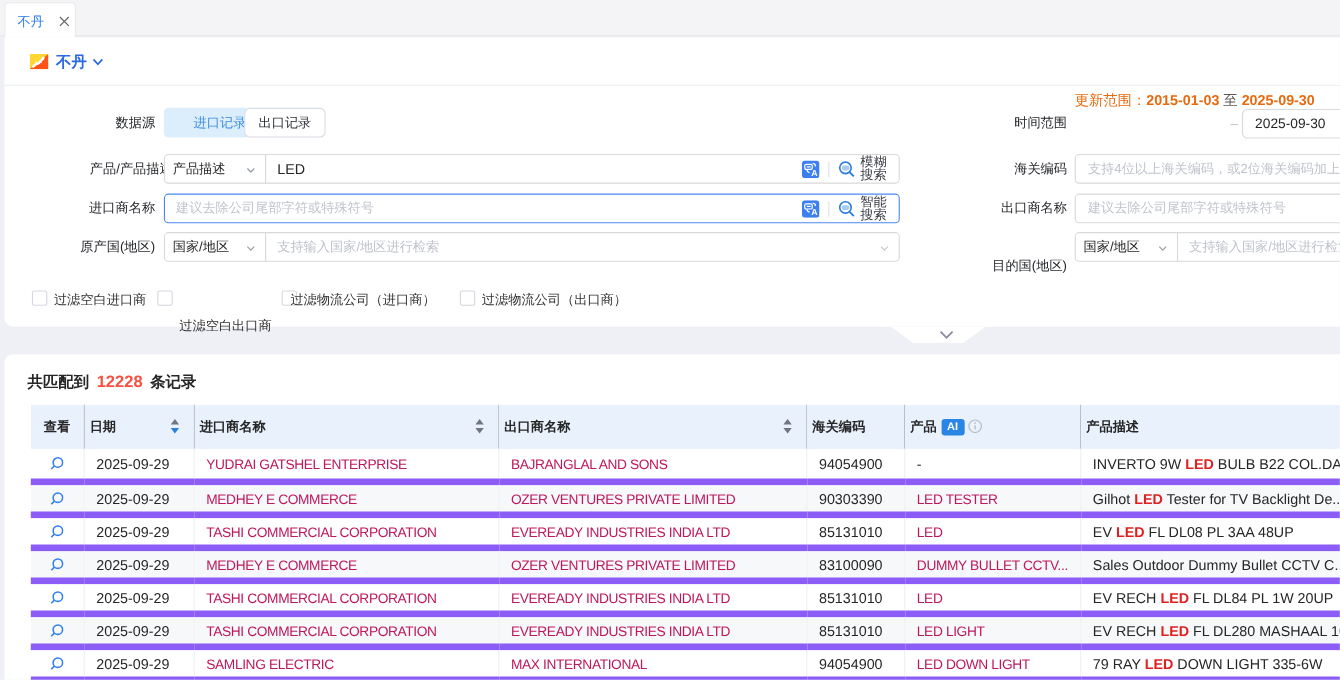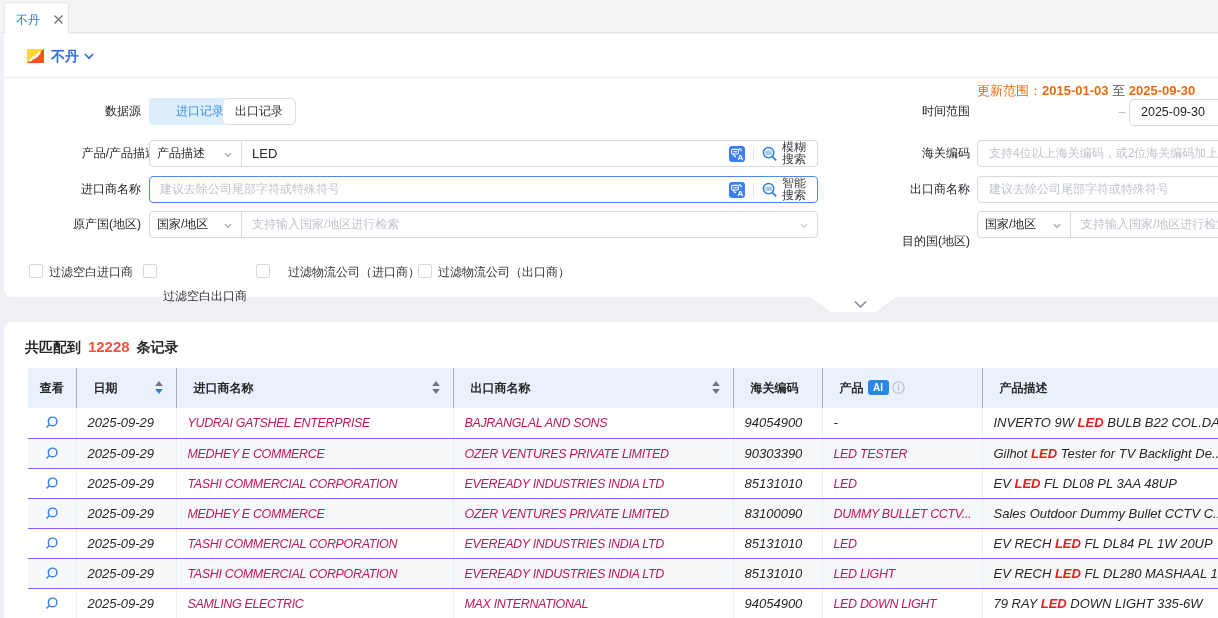--- a/index.html
+++ b/index.html
@@ -121,39 +121,39 @@
         <path d="M1 1 L4.5 4.6 L8 1" stroke="#9aa0ab" stroke-width="1.3" fill="none"></path>
       </svg>
 </div>
 <div class="inp ph" style="left:1070px;top:211px;width:577px;border-radius:0 4px 4px 0;padding-left:10px;">支持输入国家/地区进行检索</div>
 
 <div class="cbx" style="left:29px;"></div>
     <div class="cbl" style="left:49px;">过滤空白进口商</div>
 <div class="cbx" style="left:143px;"></div>
     <div class="cbl" style="left:163px;margin-top:24px;">过滤空白出口商</div>
 <div class="cbx" style="left:256px;"></div>
-    <div class="cbl" style="left:288px;">过滤物流公司（进口商）</div>
+    <div class="cbl" style="left:264px;">过滤物流公司（进口商）</div>
 <div class="cbx" style="left:418px;"></div>
     <div class="cbl" style="left:438px;">过滤物流公司（出口商）</div>
 
 <div class="abs" style="left:810px;top:297px;width:86px;height:15px;background:#fff;clip-path:polygon(0 0,100% 0,76% 100%,24% 100%);"></div>
 <svg class="abs" style="left:853px;top:300px;" width="15" height="9" viewBox="0 0 15 9">
       <path d="M2 1.5 L7.5 7 L13 1.5" stroke="#8c8ca0" stroke-width="1.6" fill="none"></path>
     </svg>
 
 <div class="abs" style="left:4px;top:322px;width:1712px;height:340px;background:#fff;border-radius:8px 8px 0 0;"></div>
 <div class="abs" style="left:25px;top:339px;font-size:14px;font-weight:bold;color:#262626;line-height:16px;">共匹配到 <span style="color:#f9503f;font-size:15px;margin:0 3px;">12228</span> 条记录</div>
 <style>
 .igrp{position:absolute;display:flex;align-items:center;height:15px;}
 .igrp .dv{width:1px;height:14px;background:#e0e2e6;margin:0 8px;}
 .igrp .stk{font-size:12px;line-height:11.5px;color:#3a3d44;margin-left:4px;letter-spacing:0;}
 .tbl{position:absolute;left:28px;top:368px;border-collapse:collapse;table-layout:fixed;background:#fff;}
-.tbl th{background:#e9f1fc;height:40px;font-size:12px;color:#262626;font-weight:bold;text-align:left;padding:0 0 0 17px;border-right:1px solid #a9aebb;position:relative;}
+.tbl th{background:#e9f1fc;height:40px;font-size:12px;color:#262626;font-weight:bold;text-align:left;padding:0 0 0 5px;border-right:1px solid #a9aebb;position:relative;}
 .tbl th:last-child{border-right:none;}
-.tbl td{height:30px;font-size:13px;color:#262626;padding:0 0 0 11px;border-right:1px solid #eceff5;border-bottom:1px solid #8b5cf6;white-space:nowrap;overflow:hidden;font-style:italic;}
+.tbl td{height:30px;font-size:13px;color:#262626;padding:0 0 0 11px;border-right:1px solid #eceff5;border-bottom:6px solid #8b5cf6;white-space:nowrap;overflow:hidden;}
 .tbl td:last-child{border-right:none;}
 .tbl tr.z td{background:#f7f8fa;}
 .lnk{color:#be185d;font-size:12.5px;letter-spacing:-0.35px;}
 .red{color:#e02020;font-weight:bold;}
 .srt{position:absolute;top:12px;width:10px;height:15px;}
 </style>
 
 <table class="tbl">
 <colgroup>
         <col style="width:48px">

